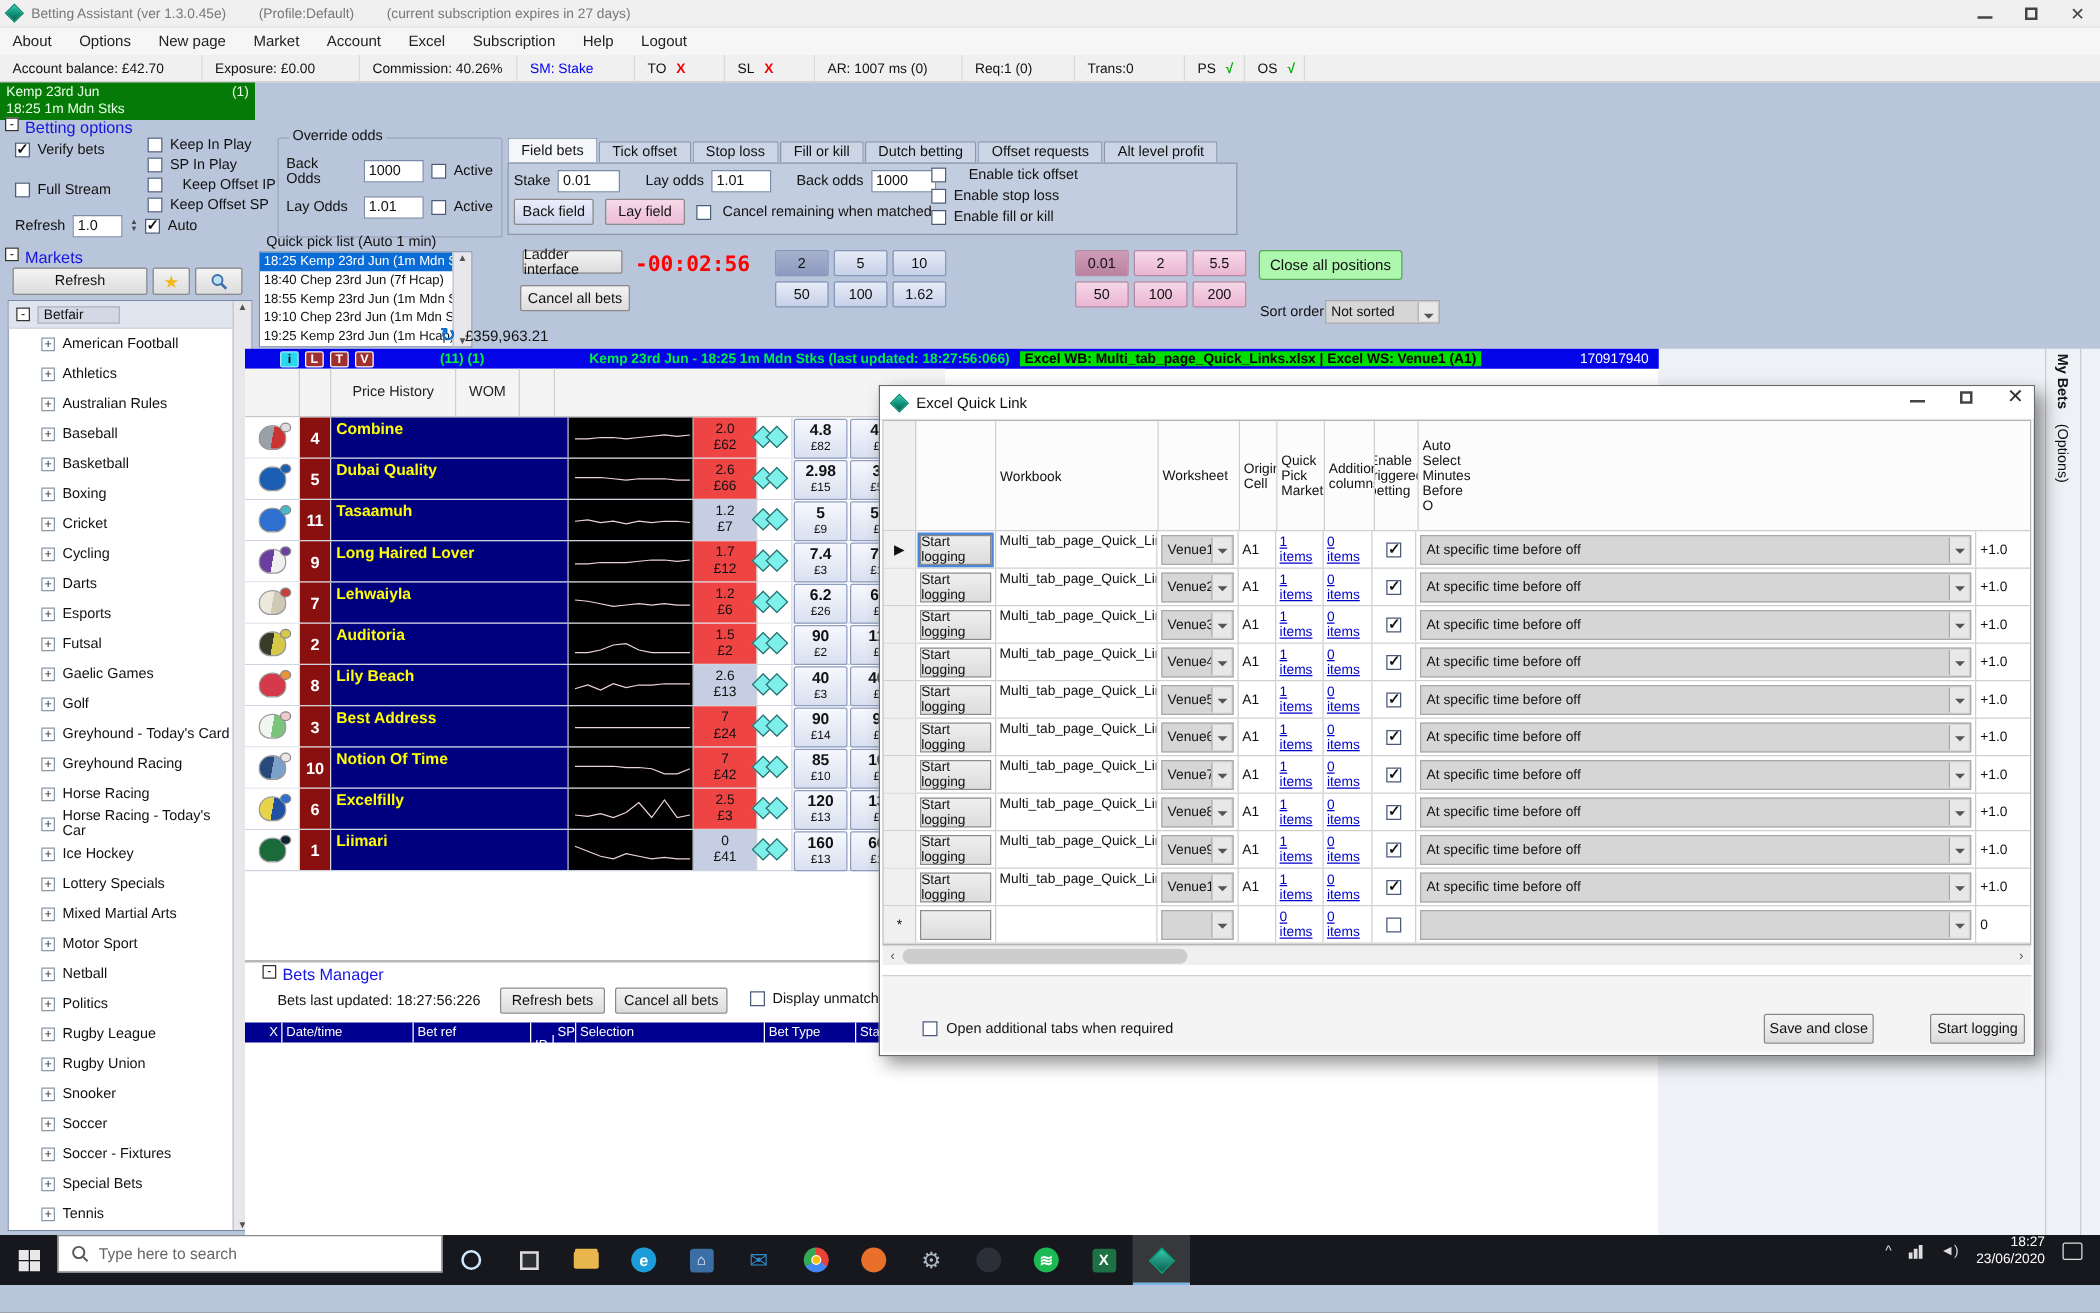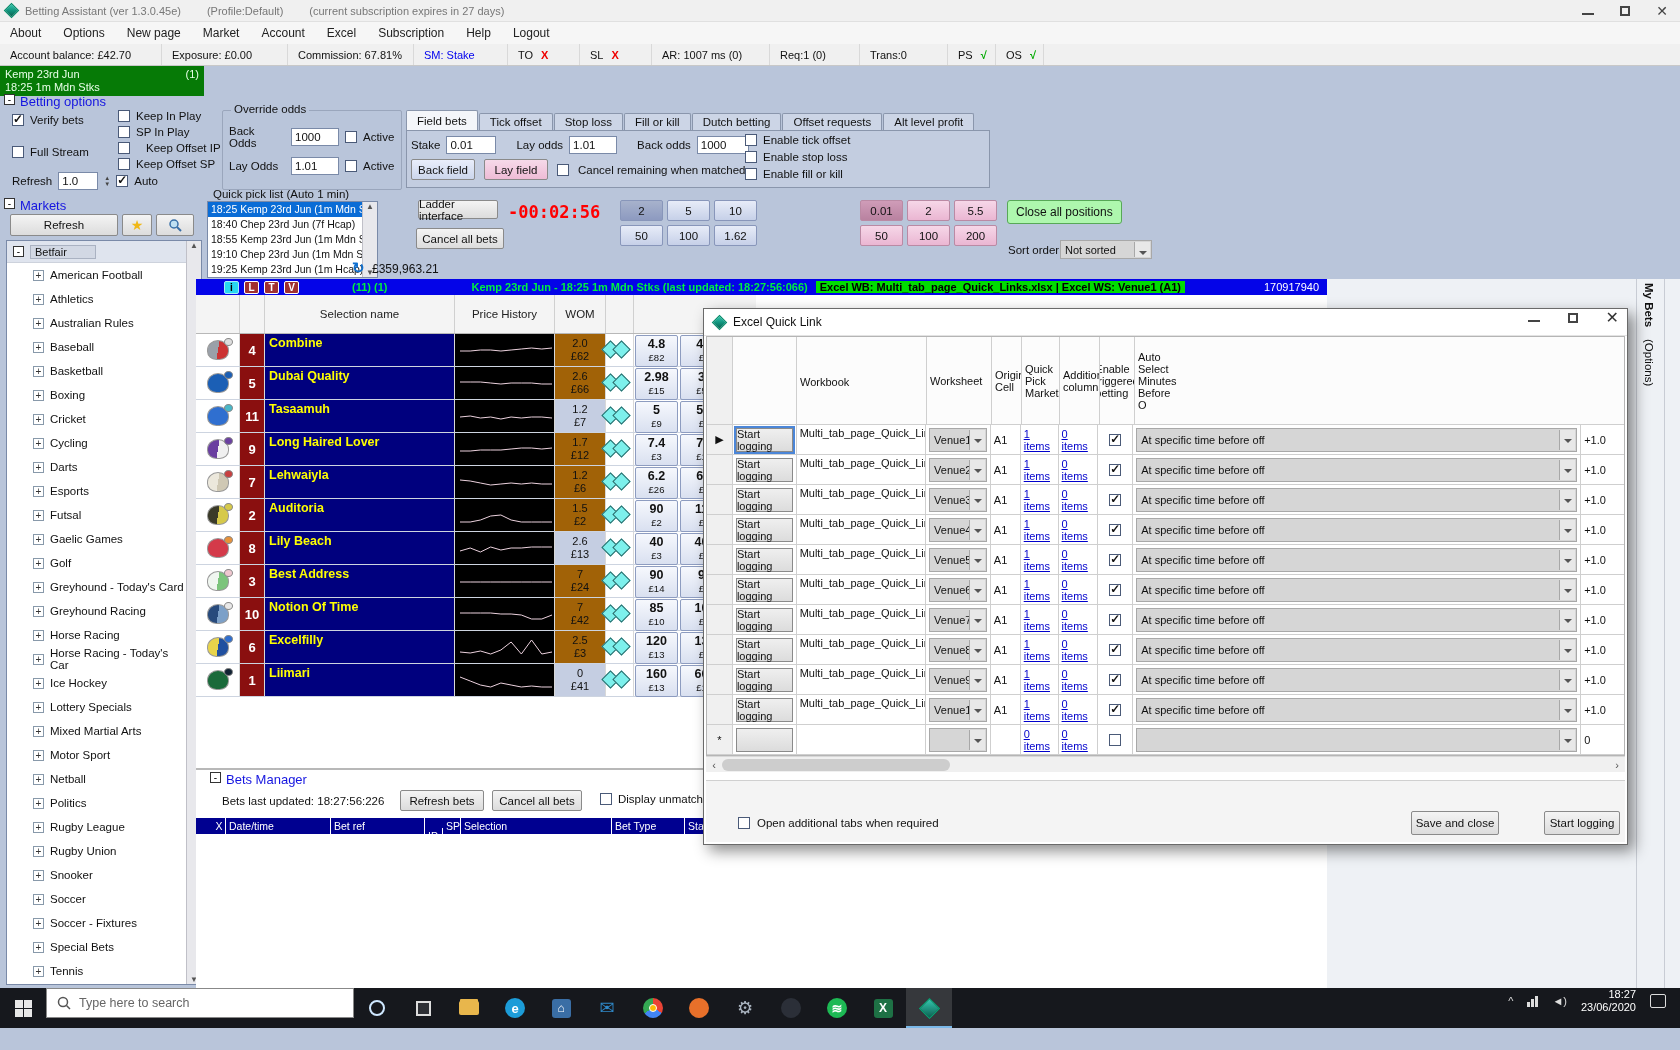--- a/index.html
+++ b/index.html
@@ -76,21 +76,21 @@
   
   .grid-head{display:flex;background:#f4f4f4;border-bottom:1px solid #b8b8b8;font-size:11.5px;color:#222}
   .gh{display:flex;align-items:center;justify-content:center;border-right:1px solid #d0d0d0;height:38px}
   .grow{display:flex;height:33px;border-bottom:1px solid #cdd4e0;background:#fff}
   .gc{border-right:1px solid #d8d8d8;height:100%;display:flex;align-items:center;justify-content:center;flex:none}
   .c-silk{width:44px;background:#fff}
   .c-num{width:25px;background:#8a0f0f;color:#fff;font-weight:bold;font-size:13px}
   .c-name{width:190px;background:#00007e;color:#ffff00;font-weight:bold;font-size:12.5px;justify-content:flex-start;padding-left:4px;align-items:flex-start;padding-top:2px}
   .c-hist{width:100px;background:#000}
   .c-wom{width:51px;flex-direction:column;font-size:11px;line-height:13px}
-  .wom-pink{background:#a16207}
+  .wom-pink{background:#ef4444}
   .wom-blue{background:#c5cee2}
   .c-dia{width:28px;background:#fff;position:relative}
   .dia{position:absolute;width:13px;height:13px;background:#7df0ec;border:1px solid #2a6a6a;transform:rotate(45deg);top:9px}
   .c-p1,.c-p2{width:43px;flex-direction:column;background:linear-gradient(#f6f8fd,#d9e0f0);border:1px solid #8d9cc0;border-radius:2px;margin:1px;line-height:13px}
   .c-p1 .v1,.c-p2 .v1{font-weight:bold;font-size:12.5px}
   .c-p1 .v2,.c-p2 .v2{font-size:9.5px}
   .silkball{width:22px;height:20px;border-radius:50% 50% 42% 42%;position:relative;border:1px solid #999}
   .silkcap{position:absolute;right:-5px;top:-3px;width:9px;height:8px;border-radius:50%;border:1px solid #888}
 
   
@@ -163,21 +163,21 @@
       <span>Account</span>
       <span>Excel</span>
       <span>Subscription</span>
       <span>Help</span>
       <span>Logout</span>
     </div>
 
   <div class="abs statusbar">
     <span class="cell" style="width:162px">Account balance: £42.70</span>
     <span class="cell" style="width:126px">Exposure: £0.00</span>
-    <span class="cell" style="width:126px">Commission: 67.81%</span>
+    <span class="cell" style="width:126px">Commission: 40.26%</span>
     <span class="cell blue" style="width:94px">SM: Stake</span>
     <span class="cell" style="width:72px">
         <span>TO</span>
         <span class="xmark">X</span>
       </span>
     <span class="cell" style="width:72px">
         <span>SL</span>
         <span class="xmark">X</span>
       </span>
     <span class="cell" style="width:118px">AR: 1007 ms (0)</span>
@@ -273,21 +273,21 @@
       <span class="inp" style="width:48px">1.01</span>
       <span class="lbl" style="margin-left:14px">Back odds</span>
       <span class="inp" style="width:52px">1000</span>
     </div>
     <div class="abs" style="left:4px;top:28px;display:flex;gap:9px;align-items:center">
       <span class="btn" style="width:64px;height:21px;background:linear-gradient(#e9eefb,#ccd6ec)">Back field</span>
       <span class="btn" style="width:64px;height:21px;background:linear-gradient(#f6d9e9,#eebcd6)">Lay field</span>
       <span class="cb"></span>
       <span class="lbl">Cancel remaining when matched</span>
     </div>
-    <div class="abs" style="left:338px;top:3px;display:flex;gap:6px;align-items:flex-end">
+    <div class="abs" style="left:338px;top:3px;display:flex;gap:18px;align-items:flex-end">
         <span class="cb"></span>
         <span class="lbl">Enable tick offset</span>
       </div>
     <div class="abs" style="left:338px;top:20px;display:flex;gap:6px;align-items:center">
         <span class="cb"></span>
         <span class="lbl">Enable stop loss</span>
       </div>
     <div class="abs" style="left:338px;top:37px;display:flex;gap:6px;align-items:center">
         <span class="cb"></span>
         <span class="lbl">Enable fill or kill</span>
@@ -528,21 +528,20 @@
     <span style="margin-left:48px">(11) (1)</span>
     <span style="margin-left:84px;white-space:nowrap">Kemp  23rd Jun - 18:25 1m Mdn Stks (last updated: 18:27:56:066)</span>
     <span class="excelseg">Excel WB: Multi_tab_page_Quick_Links.xlsx | Excel WS: Venue1 (A1)</span>
     <span style="margin-left:auto;margin-right:8px;color:#fff;font-weight:normal">170917940</span>
   </div>
 
   <div class="abs" style="left:196px;top:295px;width:560px">
     <div class="grid-head">
       <span class="gh" style="width:44px"></span>
       <span class="gh" style="width:25px"></span>
-      <span class="gh" style="width:190px">Selection name</span>
       <span class="gh" style="width:100px">Price History</span>
       <span class="gh" style="width:51px">WOM</span>
       <span class="gh" style="width:28px"></span>
       <span class="gh" style="width:86px;border-right:none"></span>
     </div>
     <div id="grid-rows">
   <div class="grow">
     <span class="gc c-silk">
             <span class="silkball" style="background: linear-gradient(100deg, rgb(154, 160, 168) 50%, rgb(204, 51, 51) 50%);">
               <span class="silkcap" style="background: rgb(221, 221, 221);"></span>

